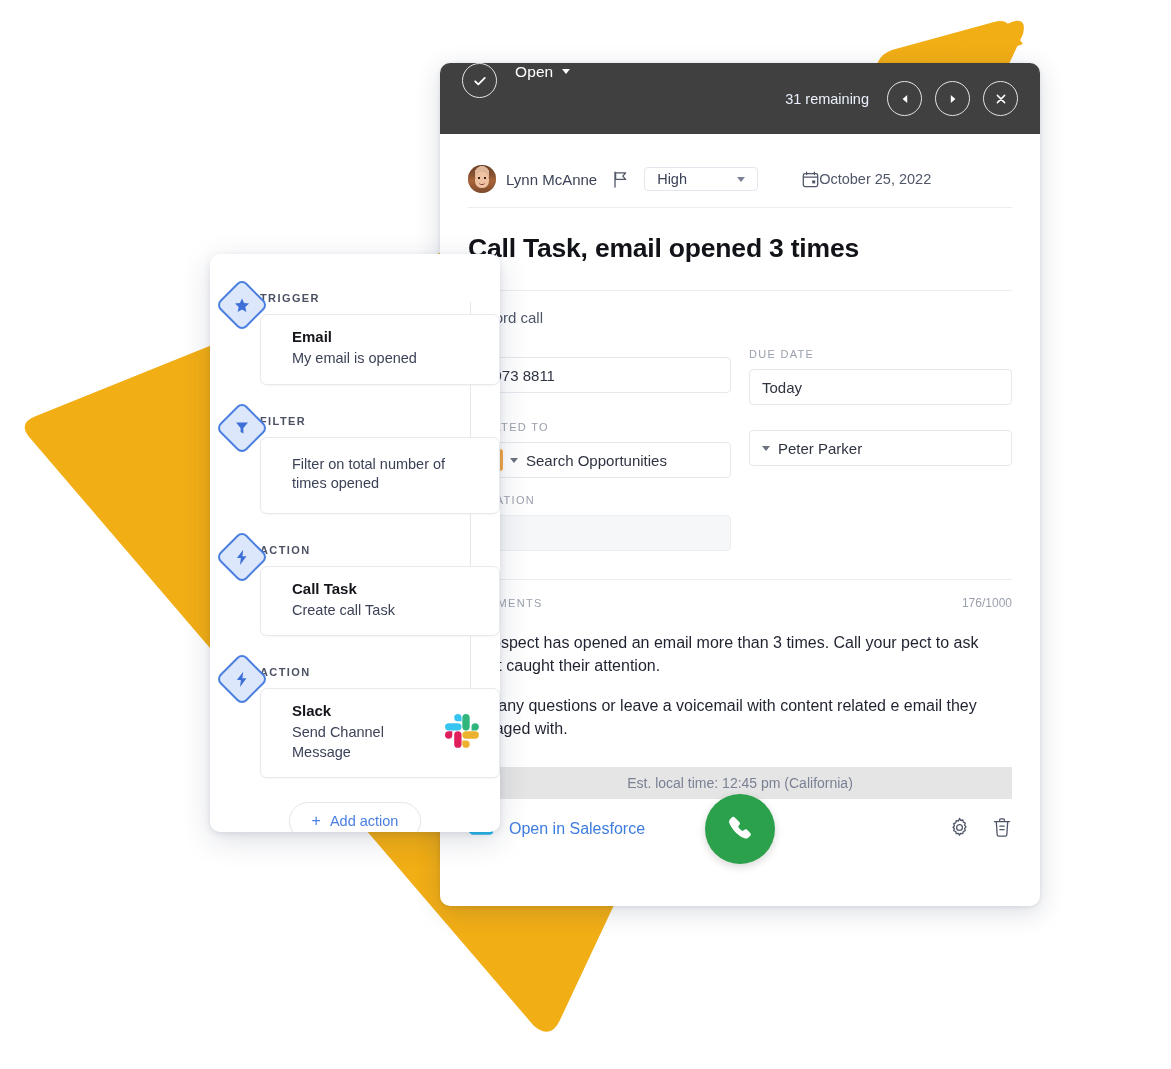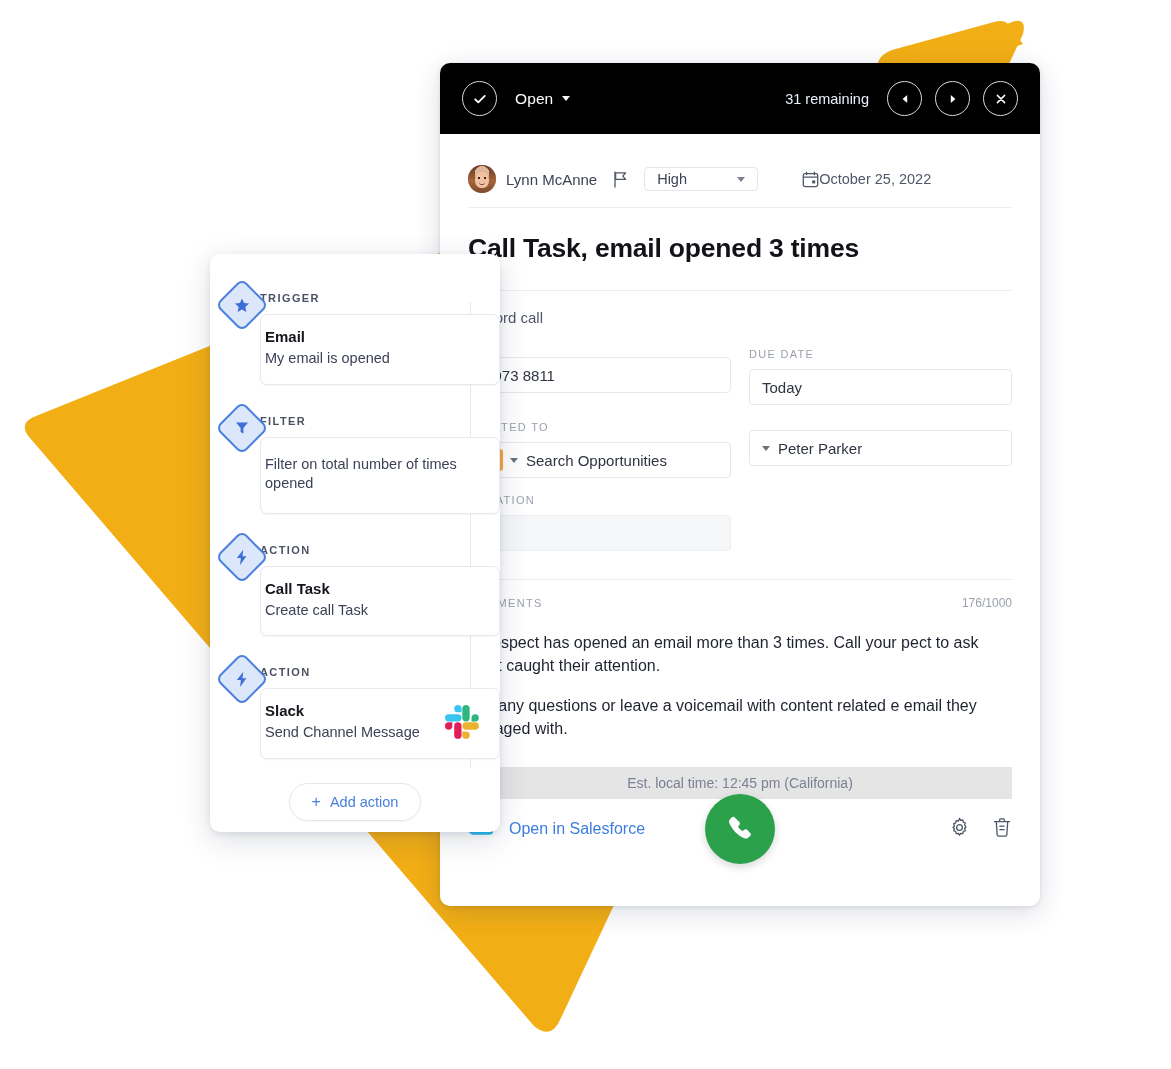--- a/index.html
+++ b/index.html
@@ -19,22 +19,22 @@
     position: absolute;
     left: 440px; top: 63px;
     width: 600px; height: 843px;
     background: #ffffff;
     border-radius: 10px;
     box-shadow: 0 6px 26px rgba(24,39,75,.16), 0 1px 4px rgba(24,39,75,.10);
     overflow: hidden;
   }
   .task-header {
     height: 71px;
-    background: #000000;
-    display: flex; align-items: center;
+    background: #404040;
+    display: flex; 
     padding: 0 22px;
     color: #fff;
   }
   .circle-btn {
     width: 35px; height: 35px; border-radius: 50%;
     border: 1.6px solid rgba(255,255,255,.85);
     display: flex; align-items: center; justify-content: center;
     flex: 0 0 auto;
   }
   .circle-btn svg { display:block; }
@@ -210,21 +210,21 @@
   }
   .wf-diamond > * { transform: rotate(-45deg); }
   .wf-kind {
     font-size: 11px; letter-spacing: 1.4px; color: #4b5162;
     text-transform: uppercase; font-weight: 600;
     padding-top: 6px; margin-bottom: 10px;
   }
   .wf-box {
     border: 1px solid #e8e9ed; border-radius: 7px;
     background: #fff;
-    padding: 13px 16px 15px 4px;
+    padding: 13px 16px 15px 31px;
     min-height: 64px;
     position: relative;
     display: flex; align-items: center;
     box-shadow: 0 1px 2px rgba(16,24,40,.04);
   }
   .wf-box .txt { flex: 1 1 auto; }
   .wf-title { font-size: 15px; font-weight: 700; color: #14161c; }
   .wf-sub { font-size: 14.5px; color: #3c4257; margin-top: 4px; line-height: 1.35; }
   .wf-box.filter-box { padding-top: 17px; padding-bottom: 19px; }
   .slack-logo { width: 40px; height: 40px; flex: 0 0 auto; margin-left: 6px; }

